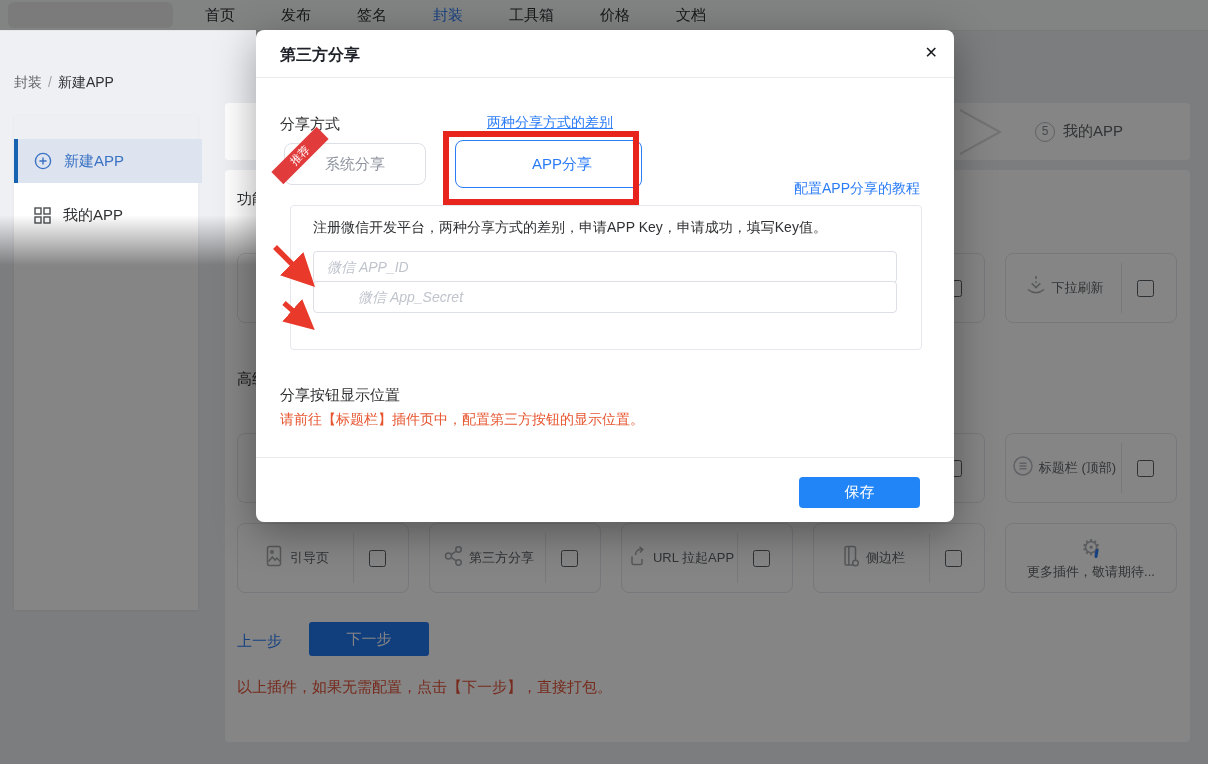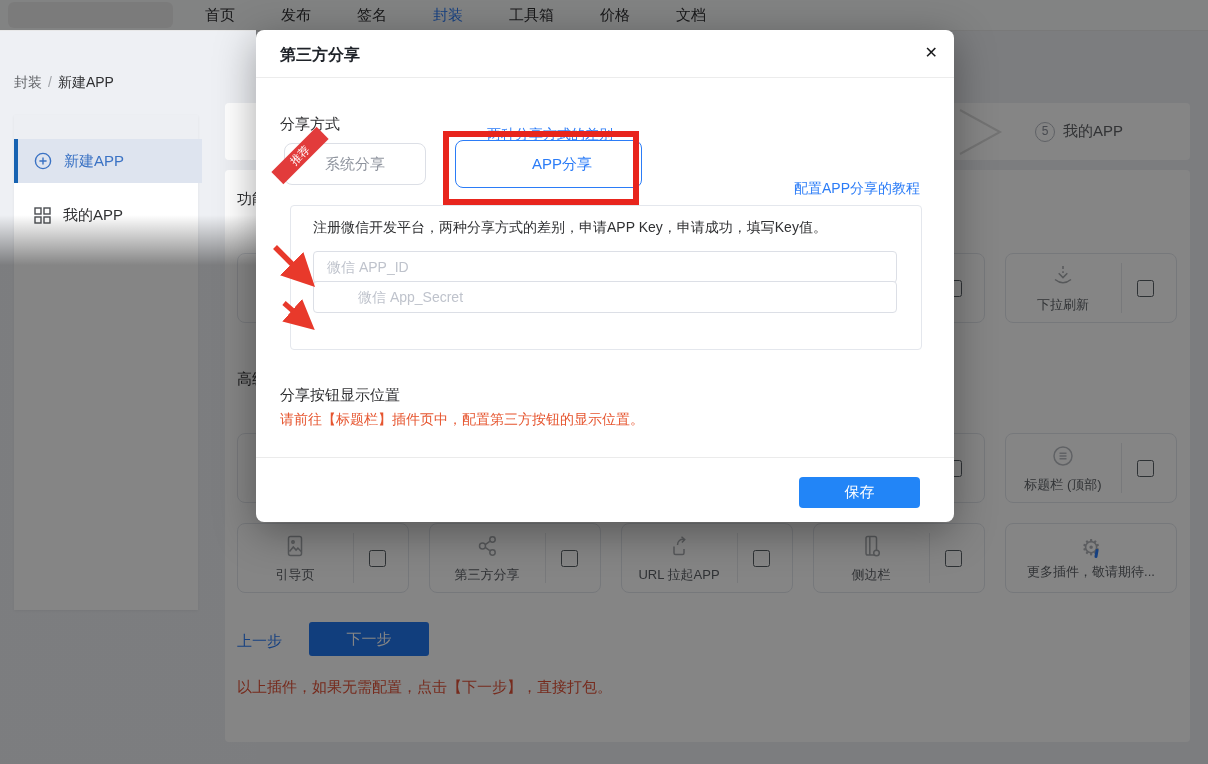--- a/index.html
+++ b/index.html
@@ -26,21 +26,21 @@
   
   .steps{left:225px;top:103px;width:965px;height:57px;background:#fff;border-radius:4px;}
   .chev{left:733px;top:5px;}
   .stepnum{left:810px;top:19px;width:18px;height:18px;border:1px solid #b6bac2;border-radius:50%;
     font-size:12px;color:#8a8f99;text-align:center;line-height:17px;}
   .steplab{left:838px;top:19px;font-size:15px;color:#606266;}
   
   .main{left:225px;top:170px;width:965px;height:572px;background:#fff;border-radius:4px;}
   .sec-title{font-size:15px;color:#303133;font-weight:500;}
   .card{width:170px;height:68px;border:1px solid #e3e6ec;border-radius:8px;background:#fff;cursor:pointer;}
-  .card-main{position:absolute;left:0;top:0;width:114px;height:68px;display:flex;flex-direction:column;
+  .card-main{position:absolute;left:0;top:0;width:114px;height:68px;display:flex;
     align-items:center;justify-content:center;gap:3px;}
   .card-label{font-size:13px;color:#5f6368;white-space:nowrap;}
   .card-div{position:absolute;left:115px;top:9px;width:1px;height:50px;background:#e6e8ec;}
   .card-cb{position:absolute;left:131px;top:26px;width:15px;height:15px;border:1.5px solid #596066;border-radius:2.5px;}
   .card-full{position:absolute;left:0;top:0;width:170px;height:68px;display:flex;flex-direction:column;
     align-items:center;justify-content:center;gap:2px;}
   .gearwrap{position:relative;height:26px;display:flex;align-items:center;justify-content:center;}
   .gear{font-size:22px;color:#b0b3b8;line-height:22px;}
   .gear-pin{position:absolute;left:14px;top:14px;width:3px;height:9px;background:#2b7cf7;border-radius:2px;transform:rotate(10deg);}
   .prev{font-size:15px;color:#2b7cf7;cursor:pointer;}
@@ -53,32 +53,32 @@
   .ov-right{left:256px;top:30px;width:952px;height:734px;}
   .ov-left{left:0;top:215px;width:256px;height:549px;background:linear-gradient(180deg,rgba(0,0,0,0) 0,rgba(0,0,0,.48) 50px);z-index:10;position:absolute;}
   
   .modal{left:256px;top:30px;width:698px;height:492px;background:#fff;border-radius:8px;z-index:20;
     box-shadow:0 10px 40px rgba(0,0,0,.35);}
   .m-title{left:24px;top:15px;font-size:16px;color:#1f2329;font-weight:600;}
   .m-close{right:16px;top:13px;font-size:16px;font-weight:700;color:#17181a;cursor:pointer;}
   .m-hline{left:0;top:47px;width:698px;height:1px;background:#ececec;}
   .m-lab{font-size:15px;color:#303133;}
   .m-link{font-size:14px;color:#2b7cf7;cursor:pointer;}
-  .u{text-decoration:underline;margin-top:12px;}
+  .u{text-decoration:underline;}
   .sysbtn{left:28px;top:113px;width:140px;height:40px;border:1px solid #dcdfe6;border-radius:8px;background:#fff;
     display:flex;align-items:center;justify-content:center;font-size:15px;color:#8f949e;cursor:pointer;}
   .ribbon{position:absolute;left:-17px;top:3px;width:64px;height:17px;background:#e23b3b;color:#fff;font-size:11px;
     text-align:center;line-height:17px;transform:rotate(-45deg);}
   .appbtn{left:199px;top:110px;width:158px;height:46px;border:1px solid #2b7cf7;border-radius:8px;background:#fff;
     display:flex;align-items:center;justify-content:center;font-size:15px;color:#2b7cf7;cursor:pointer;padding-left:27px;}
   .redbox{left:187px;top:101px;width:184px;height:62px;border:6px solid #e8251d;z-index:30;}
   .formbox{left:34px;top:175px;width:630px;height:143px;border:1px solid #e4e7ed;border-radius:4px;background:#fff;}
   .instr{left:22px;top:13px;font-size:14px;color:#303133;}
   .field{position:absolute;left:22px;width:584px;height:32px;border:1px solid #dcdfe6;border-radius:4px;
-    font-size:14px;color:#737373;padding:0 13px;box-sizing:border-box;outline:none;font-family:inherit;}
+    font-size:14px;color:#737373;padding:0 13px;box-sizing:border-box;outline:none;font-family:inherit;font-style:italic;}
   .field::placeholder{color:#bfc3cc;}
   .m-note{font-size:14px;color:#e6552f;}
   .m-fline{left:0;top:427px;width:698px;height:1px;background:#ebebeb;}
   .save{left:543px;top:447px;width:121px;height:31px;background:#2285f7;border-radius:4px;color:#fff;font-size:15px;
     display:flex;align-items:center;justify-content:center;cursor:pointer;z-index:21;}
   .anno{left:0;top:0;width:1208px;height:764px;z-index:30;pointer-events:none;}
 </style>
 </head>
 <body>
 

